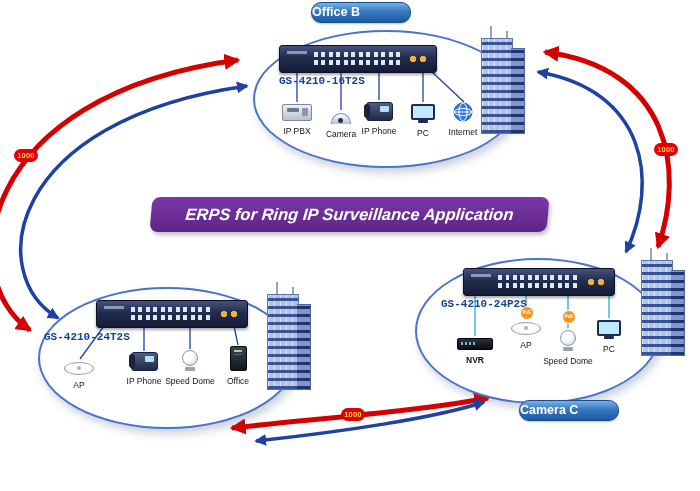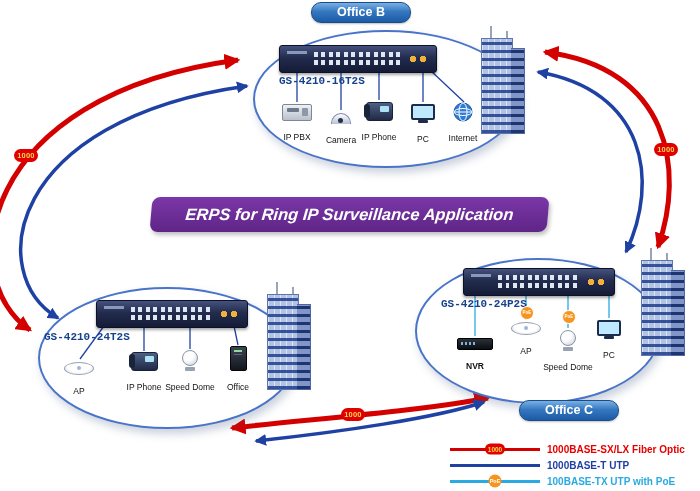--- a/index.html
+++ b/index.html
@@ -11,21 +11,21 @@
   .group { position:absolute; inset:0; z-index:2; }
   .ellipse {
     position:absolute; border:2px solid #4a74c9; border-radius:50%; background:#fff;
     box-shadow:3px 5px 8px rgba(70,90,130,.28); z-index:2;
   }
   .links { position:absolute; z-index:3; overflow:visible; }
   .pill {
     position:absolute; height:19px; width:98px; border-radius:10px;
     background:linear-gradient(#7ab0e4 0%, #3578c0 45%, #1c5aa6 100%);
     border:1px solid #174e89; color:#fff; font-size:12.5px; font-weight:bold;
-    text-align:center; line-height:18px; z-index:6; box-shadow:0 1px 2px rgba(0,0,0,.25);
+    text-align:left; line-height:18px; z-index:6; box-shadow:0 1px 2px rgba(0,0,0,.25);
   }
   .banner {
     position:absolute; left:151px; top:197px; width:397px; height:35px;
     background:linear-gradient(#7b37a8,#5f2587); border-radius:8px; transform:skewX(-5deg);
     z-index:5; box-shadow:2px 3px 4px rgba(0,0,0,.25);
     color:#fff; font-size:16.5px; font-weight:bold; font-style:italic;
     text-align:center; line-height:34px;
   }
   .switchbox {
     position:absolute; background:linear-gradient(#44517c 0%, #232c4e 45%, #141b36 100%);
@@ -34,21 +34,21 @@
   .sw-row { position:absolute; left:34px; right:34px; height:5px;
     background:repeating-linear-gradient(90deg,#dfe7f2 0 4px, rgba(0,0,0,0) 4px 7.5px); }
   .sw-row.r1 { top:6px } .sw-row.r2 { top:14px }
   .sw-sfp { position:absolute; right:8px; top:7px; width:20px; height:12px;
     background:radial-gradient(circle at 5px 6px,#f2b23a 3px,rgba(0,0,0,0) 3.5px),
                radial-gradient(circle at 15px 6px,#f2b23a 3px,rgba(0,0,0,0) 3.5px); }
   .sw-brand { position:absolute; left:7px; top:5px; width:20px; height:3px; background:#9fb0cf; opacity:.8 }
   .model { position:absolute; font-size:11px; font-weight:bold; color:#16418c; z-index:4; white-space:nowrap;font-family:Liberation Mono, monospace; }
   .device { position:absolute; width:46px; text-align:center; z-index:4; }
   .device.wide { width:52px; }
-  .dlabel { font-size:8.5px; color:#111; margin-top:12px; line-height:1.1; white-space:nowrap; }
+  .dlabel { font-size:8.5px; color:#111; margin-top:6px; line-height:1.1; white-space:nowrap; }
   .icon { position:relative; margin:0 auto; }
   .icon-pbx { width:28px; height:15px; background:linear-gradient(#eef1f5,#b9c1cc); border:1px solid #7e8796; border-radius:2px; }
   .icon-pbx::before { content:""; position:absolute; left:4px; top:3px; width:12px; height:4px; background:#6f7888; border-radius:1px; }
   .icon-pbx::after { content:""; position:absolute; right:3px; top:3px; width:6px; height:8px; background:#8d97a6; border-radius:1px; }
   .icon-camera { width:22px; height:12px; }
   .icon-camera::before { content:""; position:absolute; left:1px; bottom:0; width:18px; height:10px; border-radius:10px 10px 0 0;
     background:linear-gradient(#ffffff,#b9c2cf); border:1px solid #828bb9; border-bottom:none; }
   .icon-camera::after { content:""; position:absolute; left:8px; bottom:1px; width:5px; height:5px; border-radius:50%; background:#233050; }
   .icon-phone { width:25px; height:17px; background:linear-gradient(#4e5f85,#1f2a46); border-radius:3px; border:1px solid #16203a; }
   .icon-phone::before { content:""; position:absolute; left:-3px; top:1px; width:6px; height:14px; background:#1a2439; border-radius:3px; }
@@ -251,37 +251,19 @@
     <div class="device" style="left:586px; top:320px;">
       <div class="icon icon-pc"></div>
       <div class="dlabel">PC</div>
     </div>
     <div class="building" style="left:636px; top:248px;">
       <div class="b-ant a1"></div>
       <div class="b-ant a2"></div>
       <div class="b-main"></div>
       <div class="b-side"></div>
     </div>
-    <div class="pill" style="left:519px; top:400px;">Office C</div>
+    <div class="pill" style="left:519px; top:400px;">Camera C</div>
   </div>
 
   <div class="banner">ERPS for Ring IP Surveillance Application</div>
 
-  <div class="legend">
-    <div class="lrow">
-      <span class="lline c1">
-        <span class="lbadge oval">1000</span>
-      </span>
-      <span class="ltext c1">1000BASE-SX/LX Fiber Optic</span>
-    </div>
-    <div class="lrow">
-      <span class="lline c2"></span>
-      <span class="ltext c2">1000BASE-T UTP</span>
-    </div>
-    <div class="lrow">
-      <span class="lline c3">
-        <span class="lbadge poe">PoE</span>
-      </span>
-      <span class="ltext c3">100BASE-TX UTP with PoE</span>
-    </div>
-  </div>
 
 </div>
 
 </body></html>

